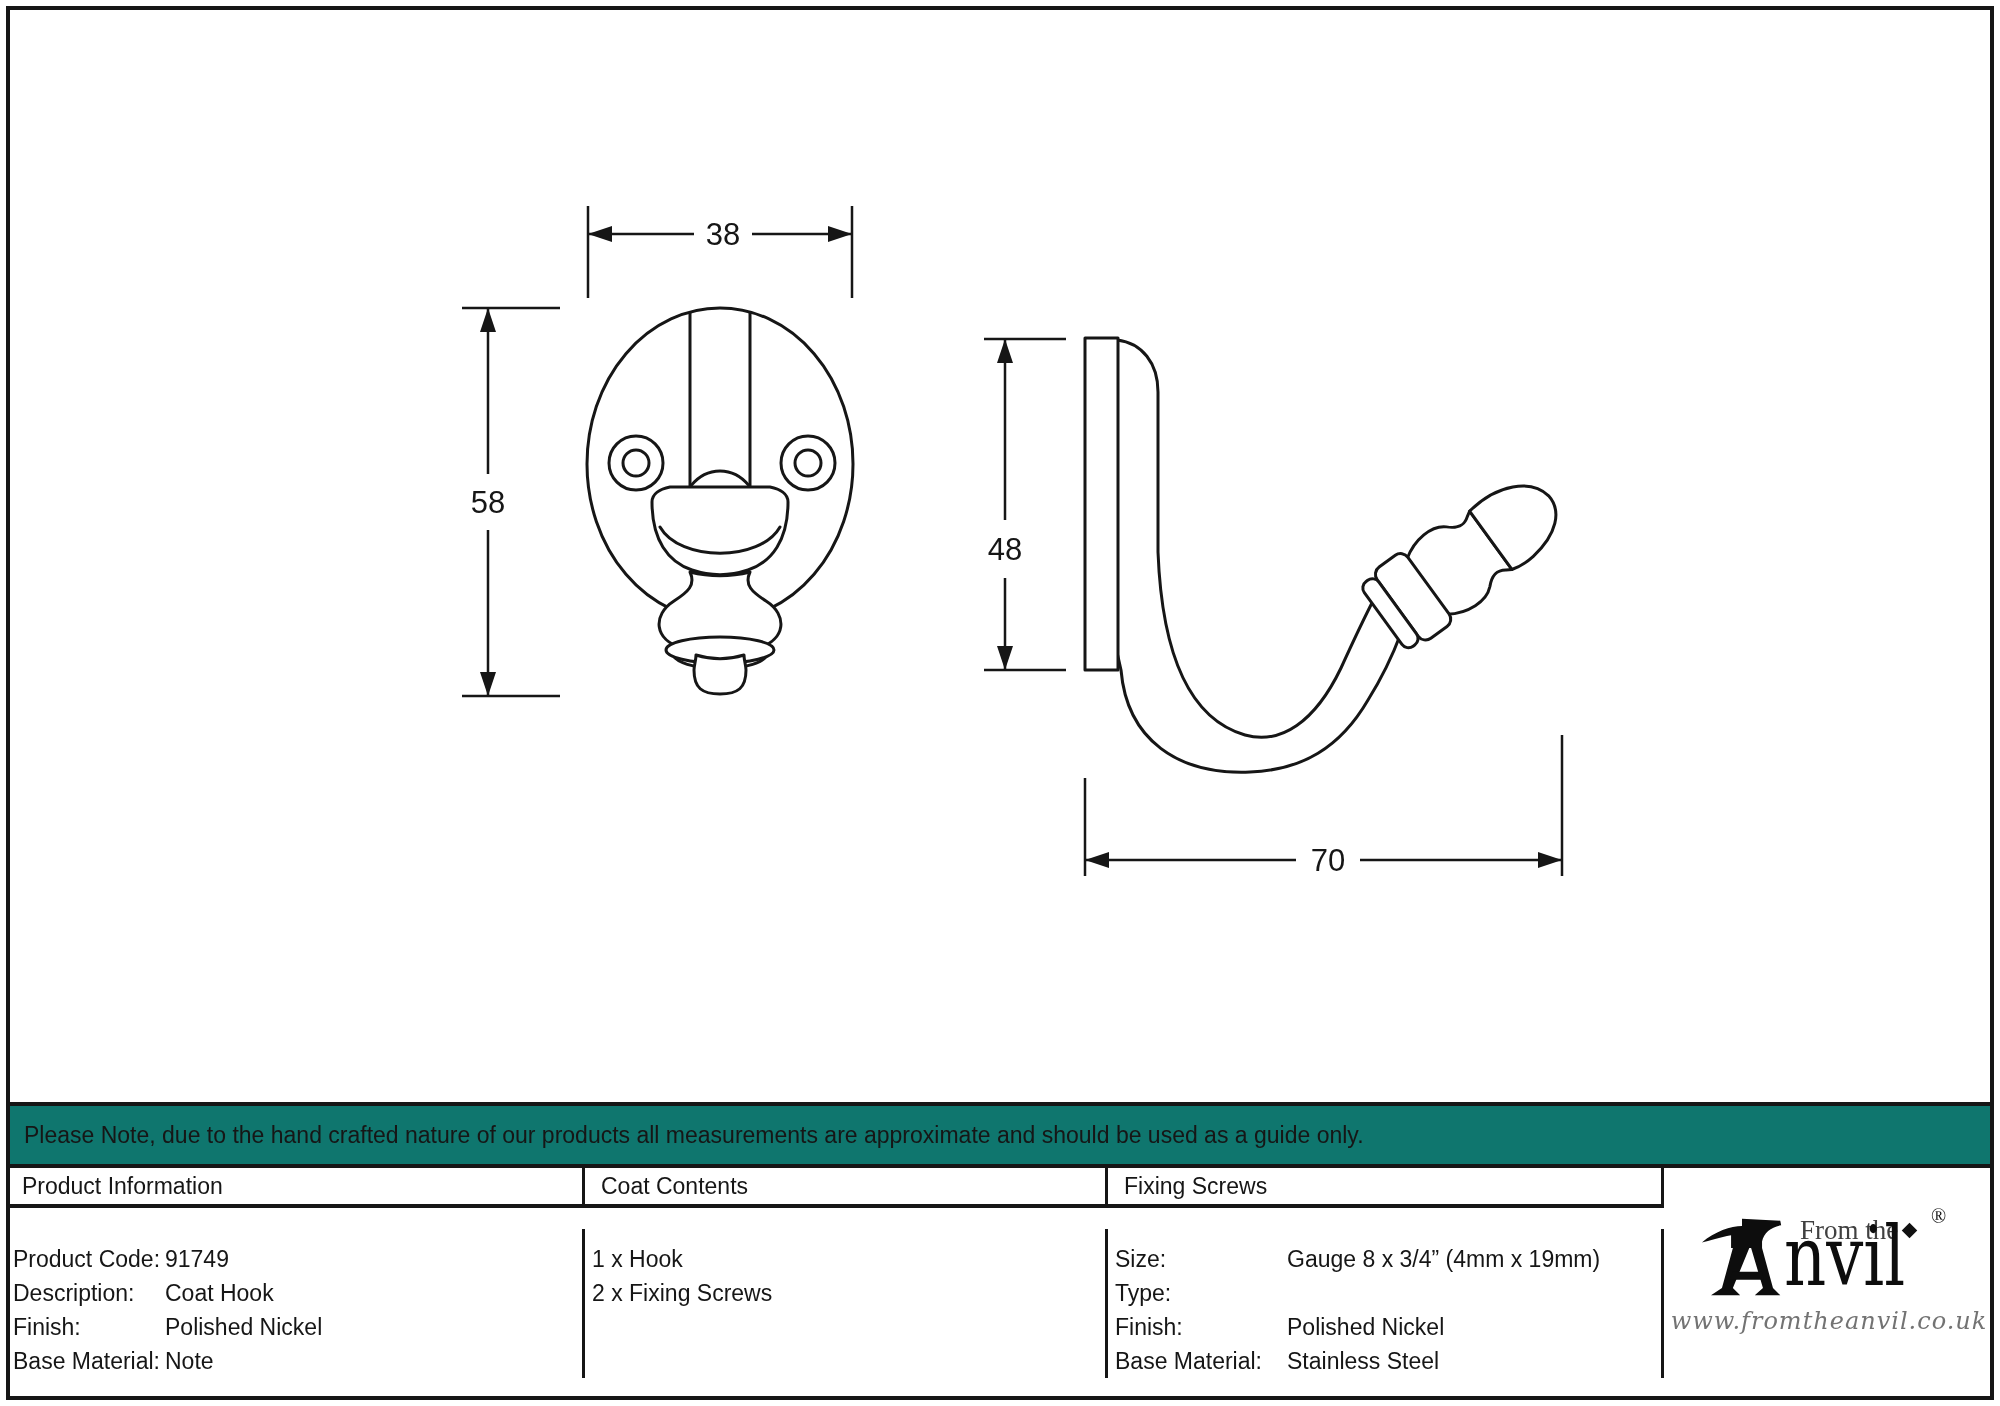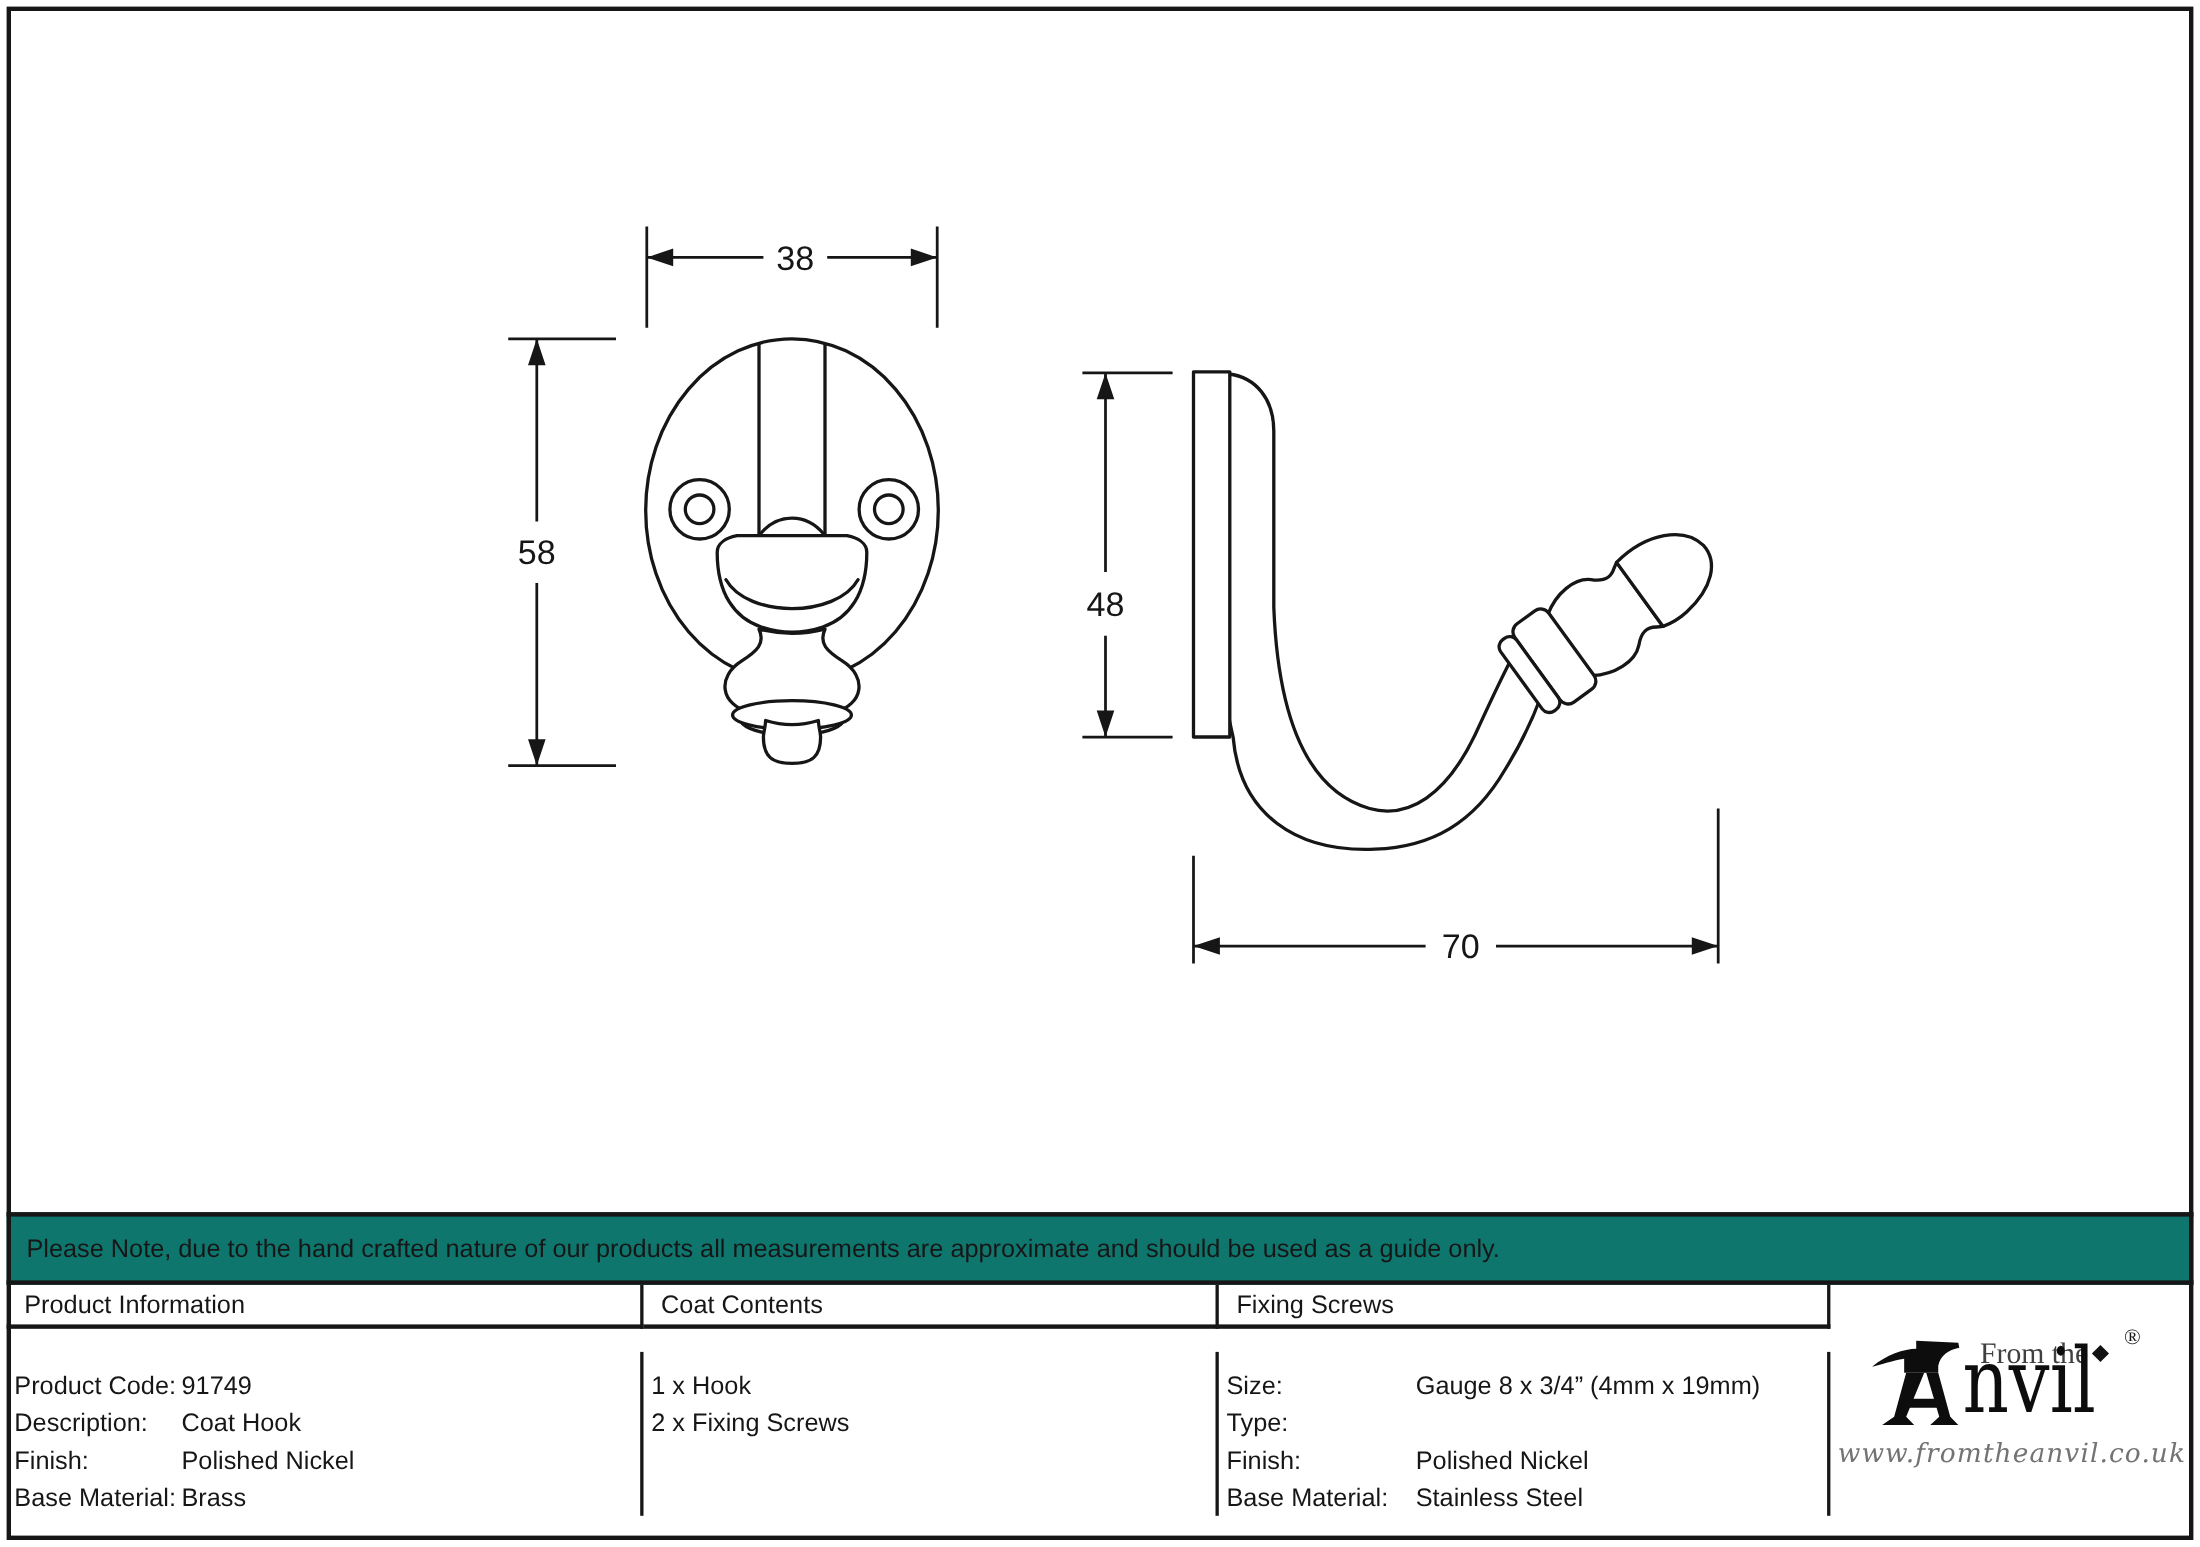--- a/index.html
+++ b/index.html
@@ -156,21 +156,21 @@
     <div class="kv">
       <span>Description:</span>
       <span>Coat Hook</span>
     </div>
     <div class="kv">
       <span>Finish:</span>
       <span>Polished Nickel</span>
     </div>
     <div class="kv">
       <span>Base Material:</span>
-      <span>Brass</span>
+      <span>Note</span>
     </div>
   </div>
 
   <div class="cell content-cell v-divide">
     <div class="pack-line">1 x Hook</div>
     <div class="pack-line">2 x Fixing Screws</div>
   </div>
 
   <div class="cell content-cell v-divide">
     <div class="kv kv-wide">

